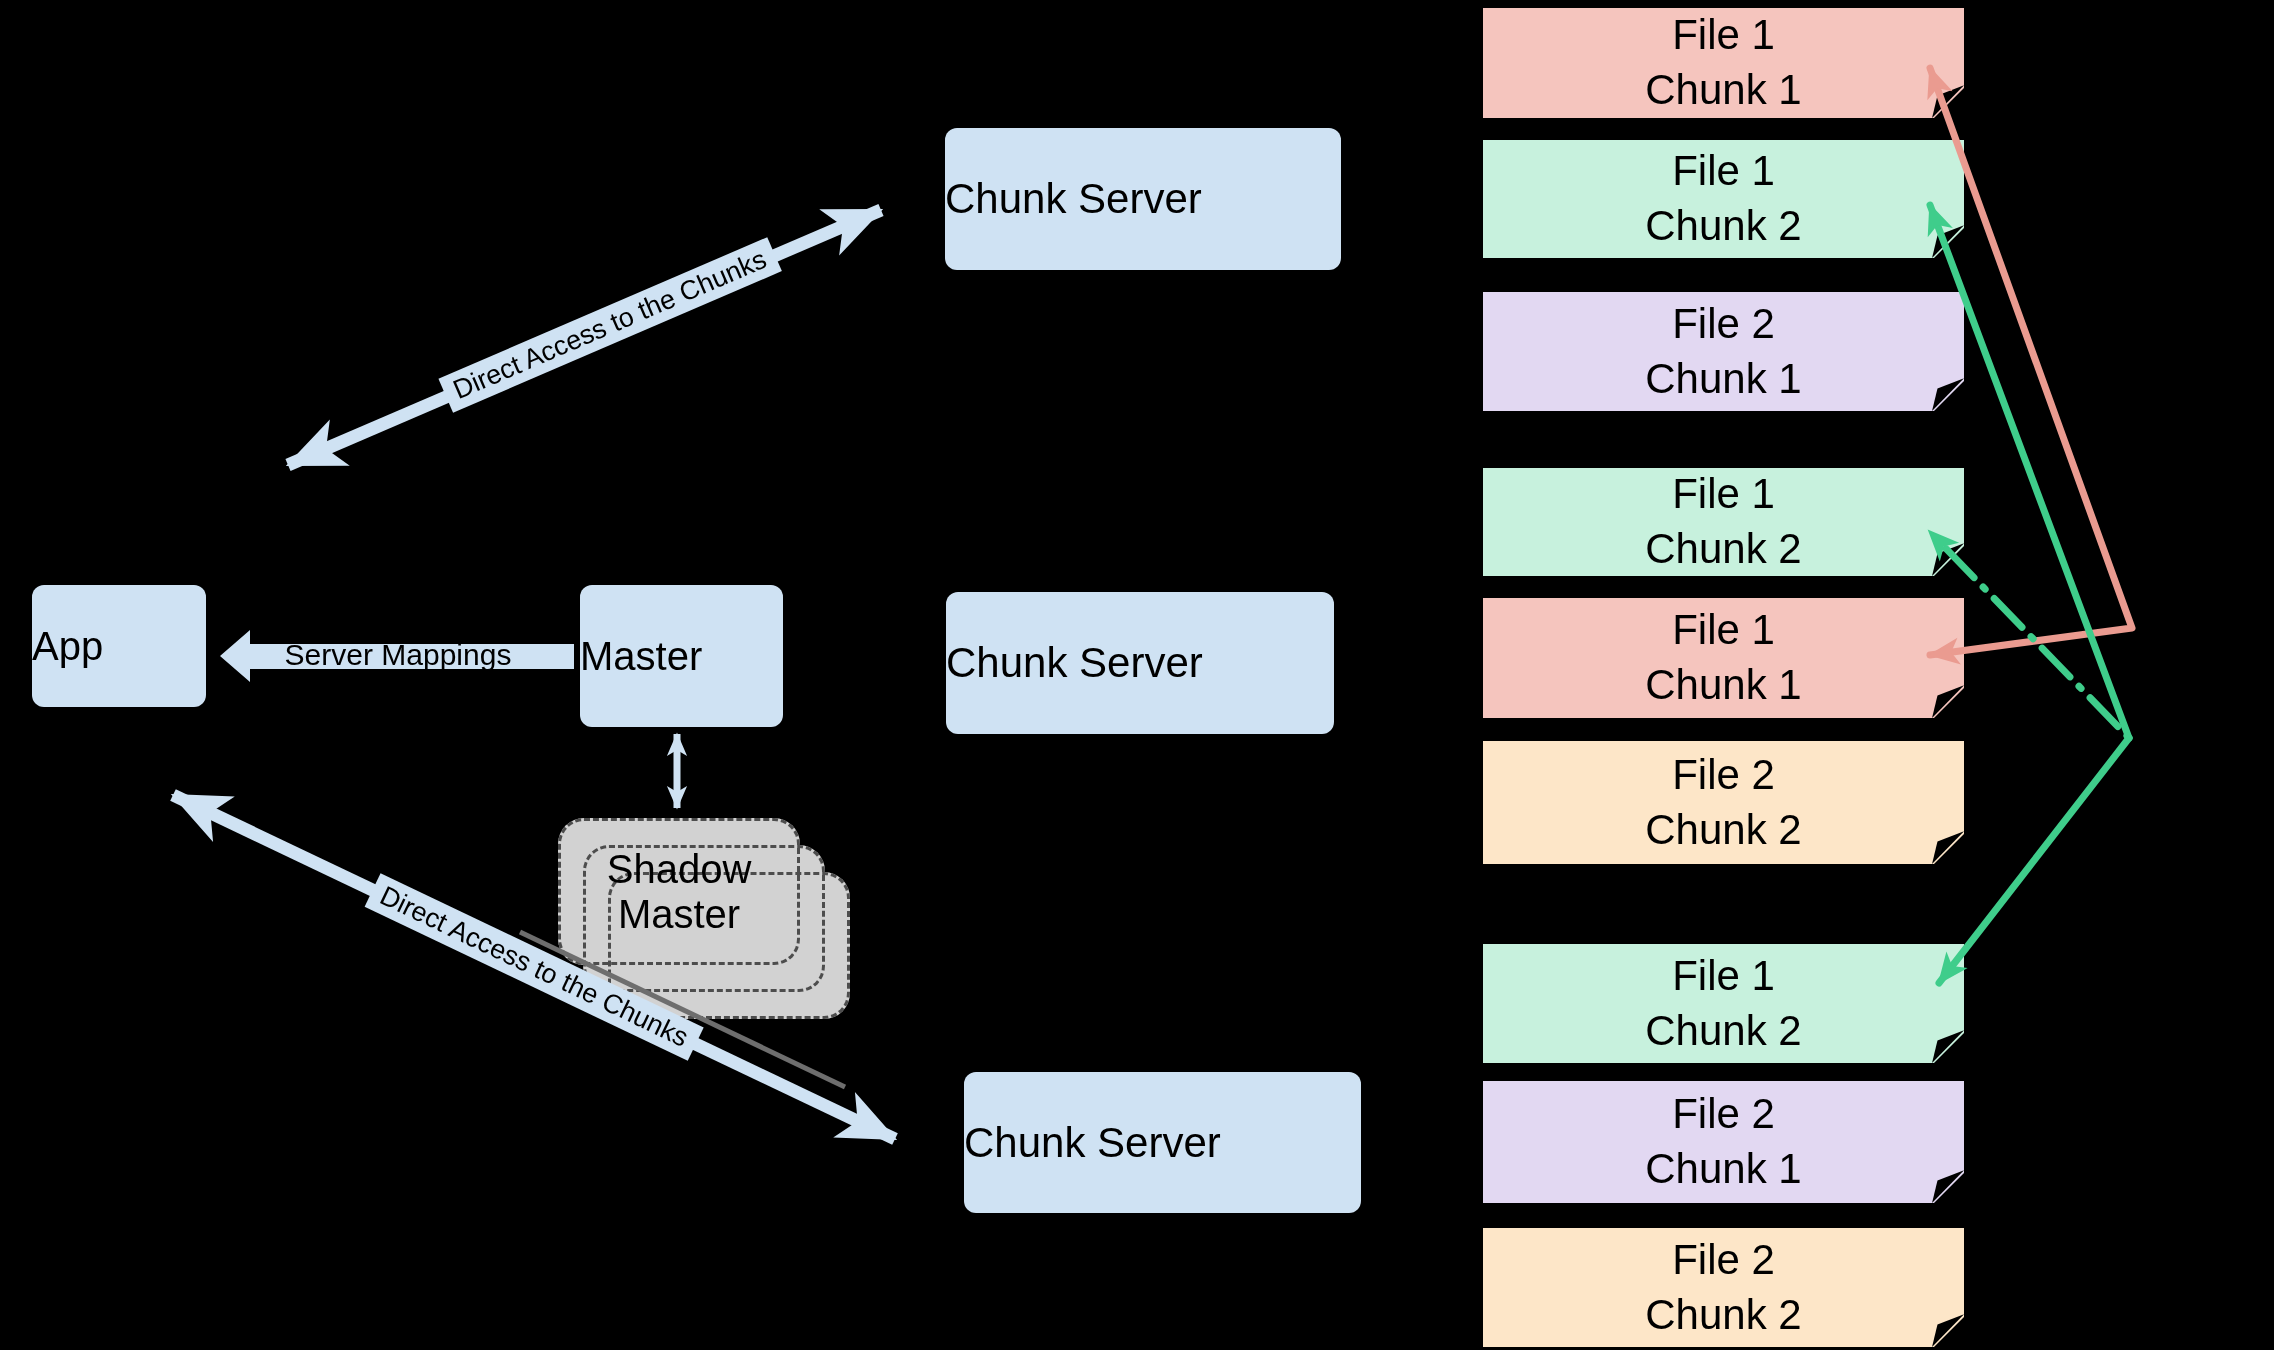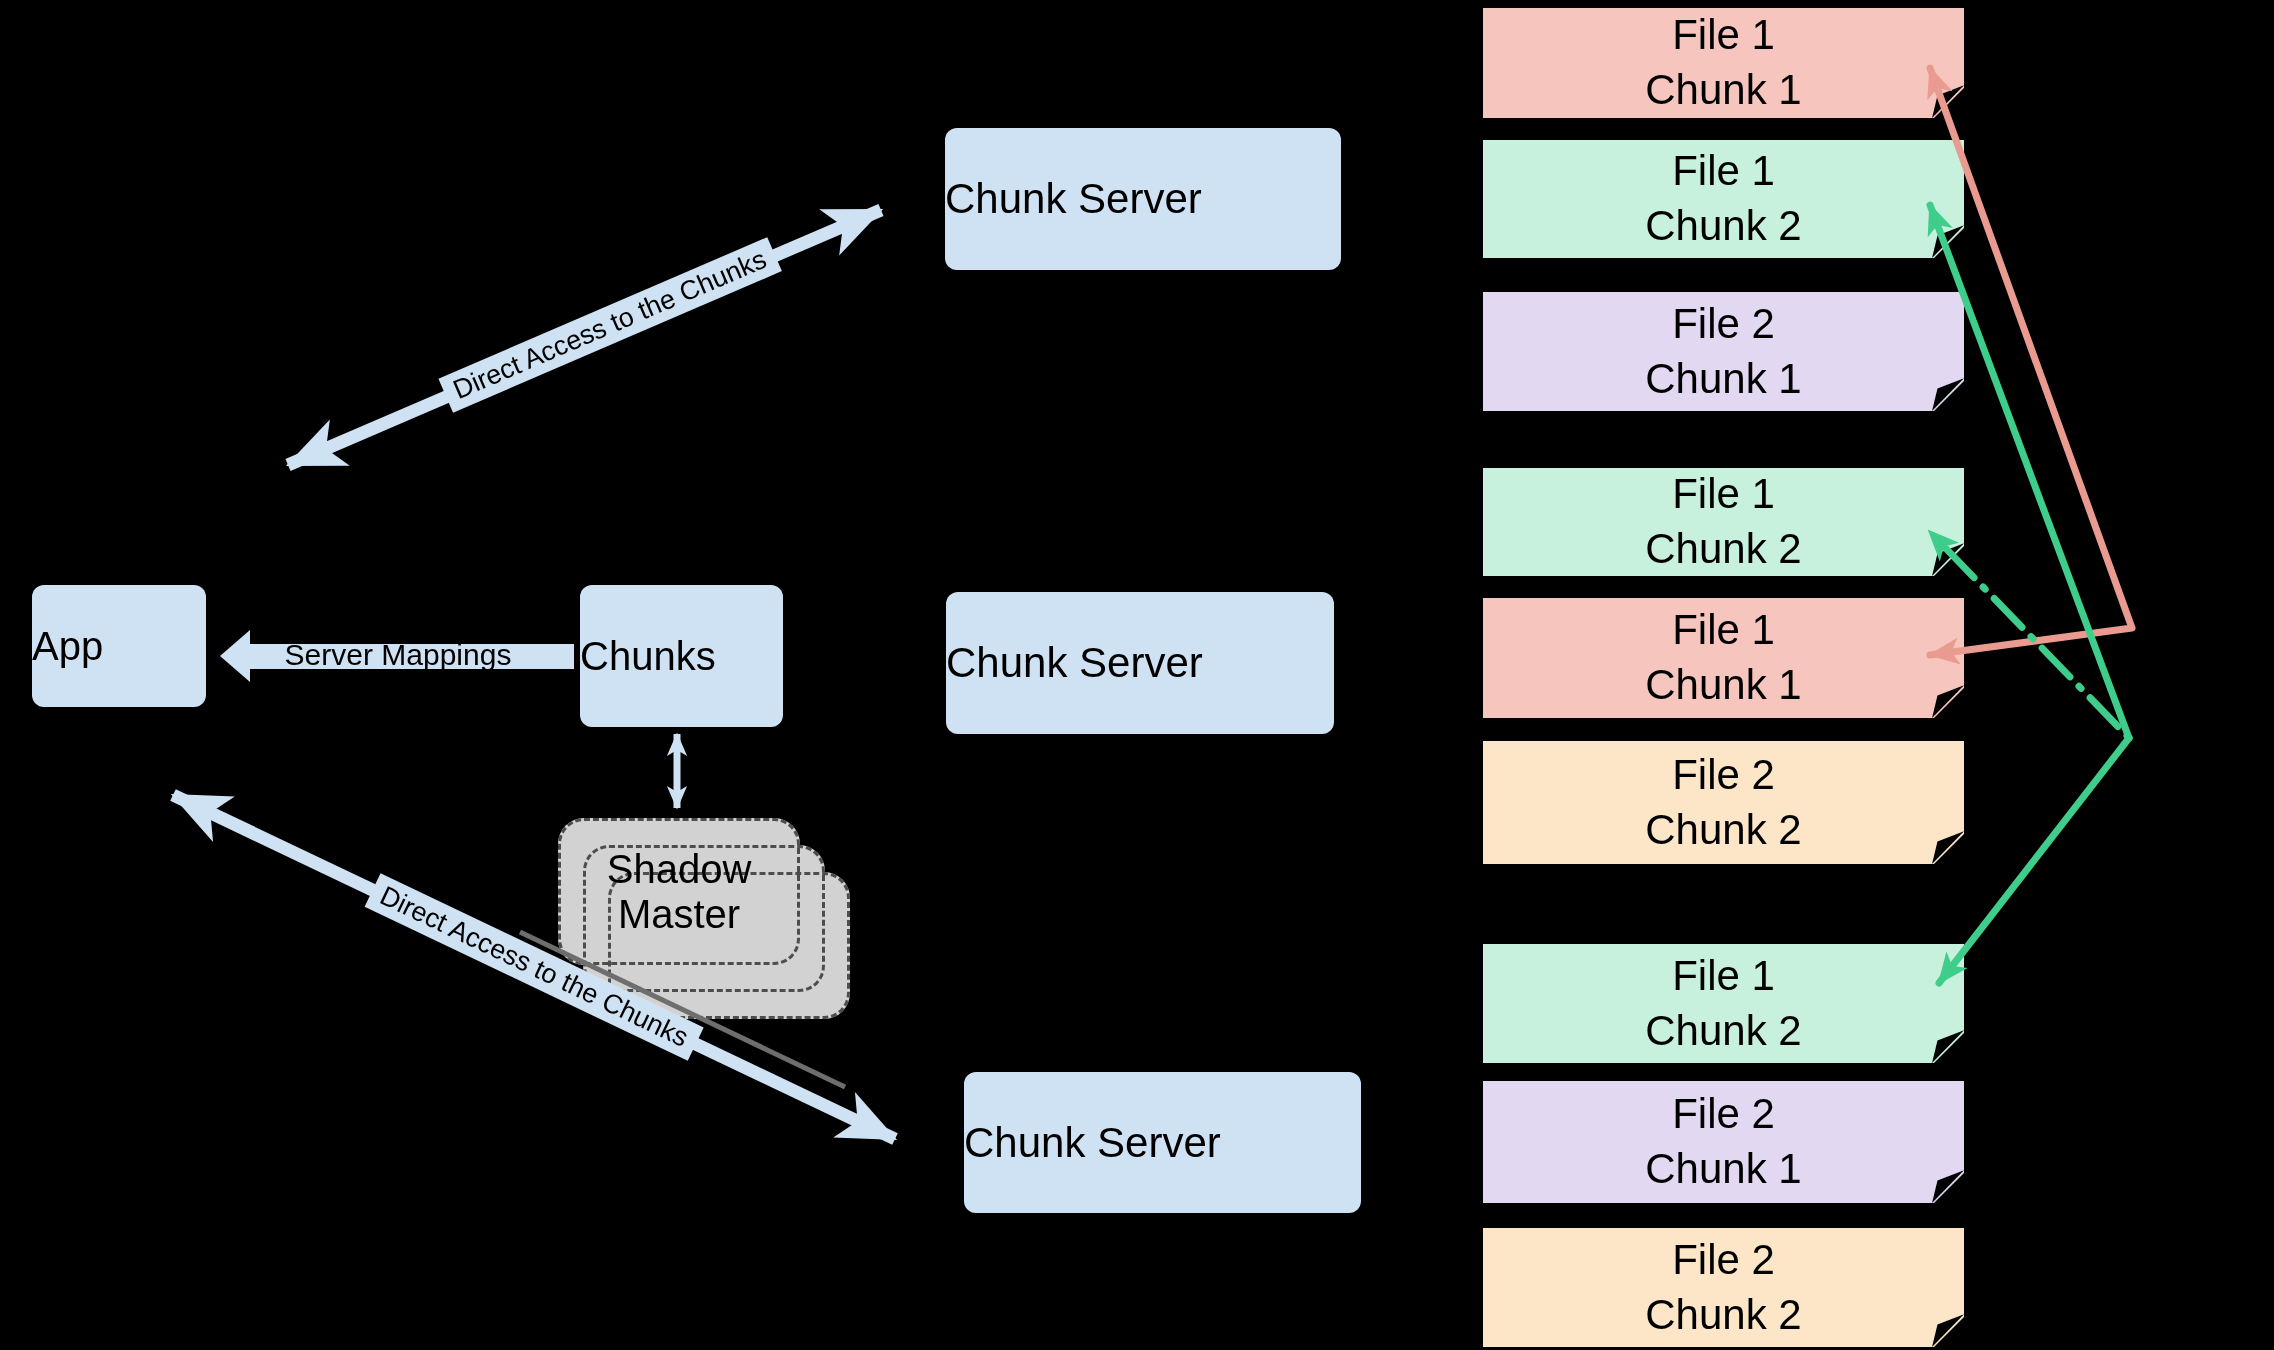--- a/index.html
+++ b/index.html
@@ -57,21 +57,21 @@
 </style>
 </head>
 <body>
 
 <div class="stage" style="background: rgb(0, 0, 0);">
 
   <div class="node node-app" style="background: rgb(207, 226, 243);">
     <span>App</span>
   </div>
   <div class="node node-master" style="background: rgb(207, 226, 243);">
-    <span>Chunks</span>
+    <span>Master</span>
   </div>
   <div class="node node-cs1" style="background: rgb(207, 226, 243);">
     <span>Chunk Server</span>
   </div>
   <div class="node node-cs2" style="background: rgb(207, 226, 243);">
     <span>Chunk Server</span>
   </div>
   <div class="node node-cs3" style="background: rgb(207, 226, 243);">
     <span>Chunk Server</span>
   </div>

